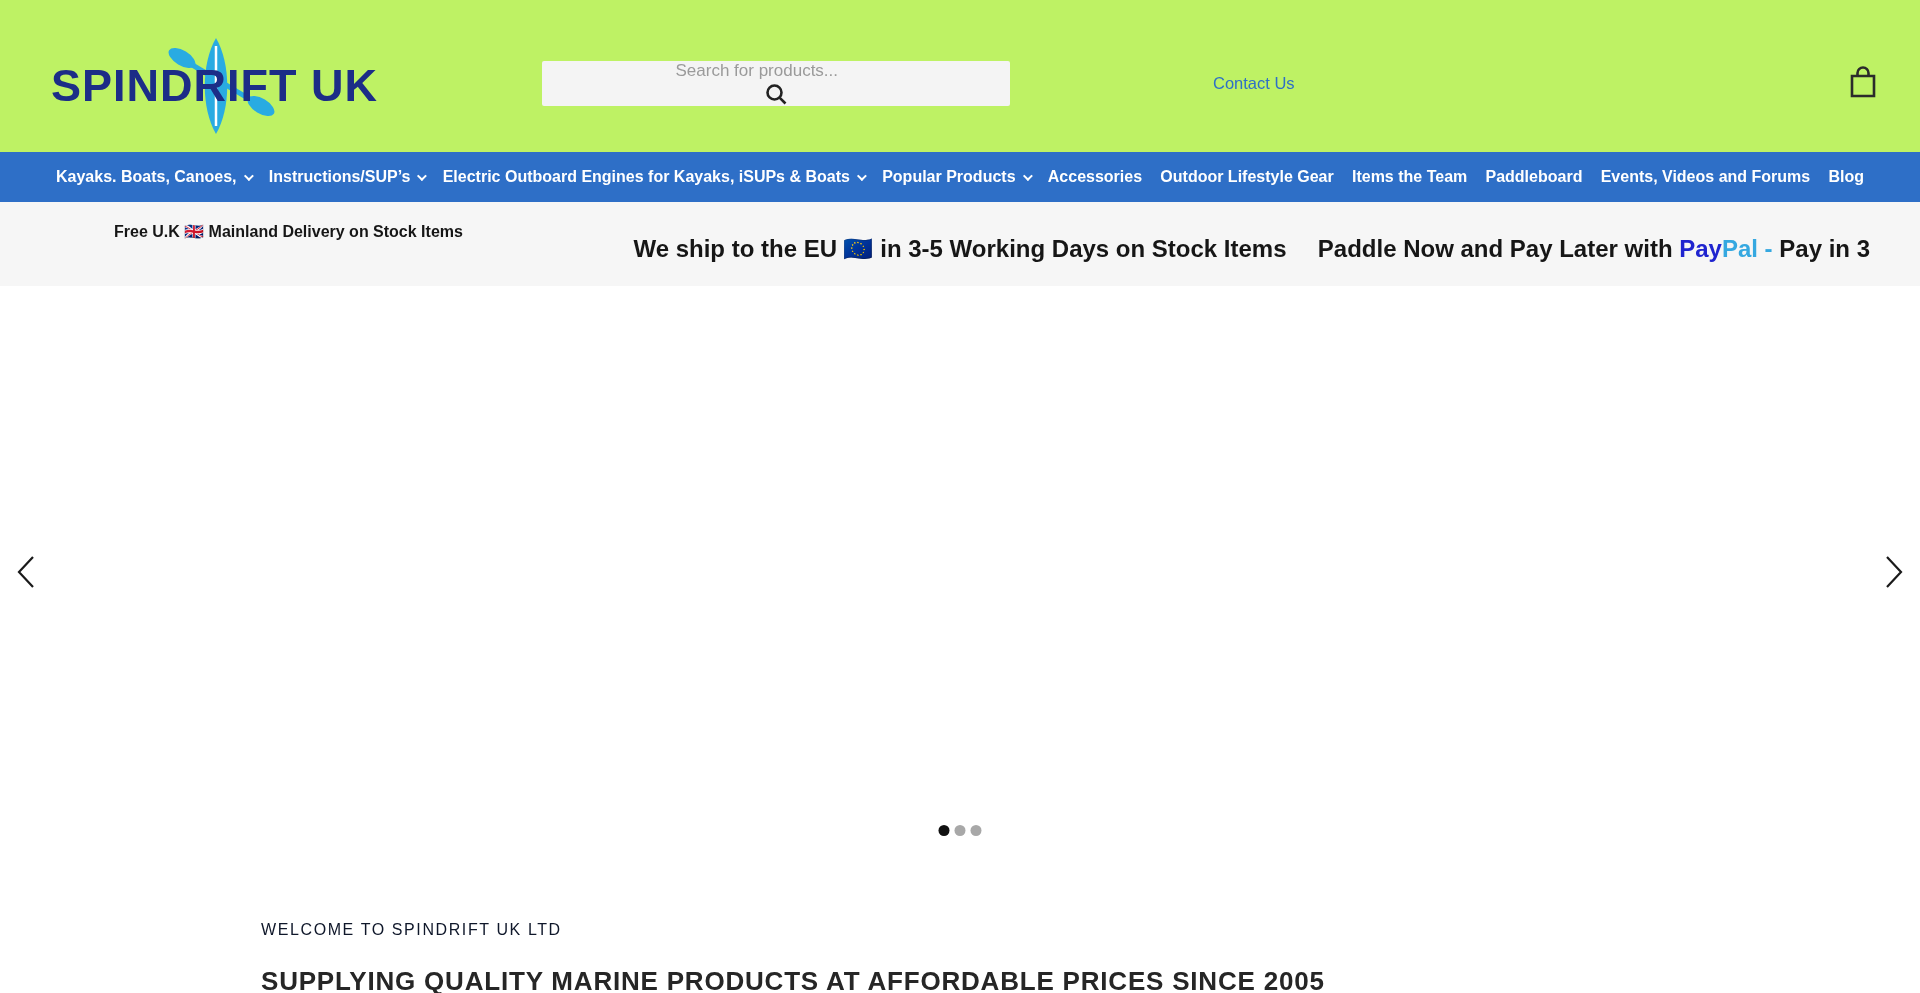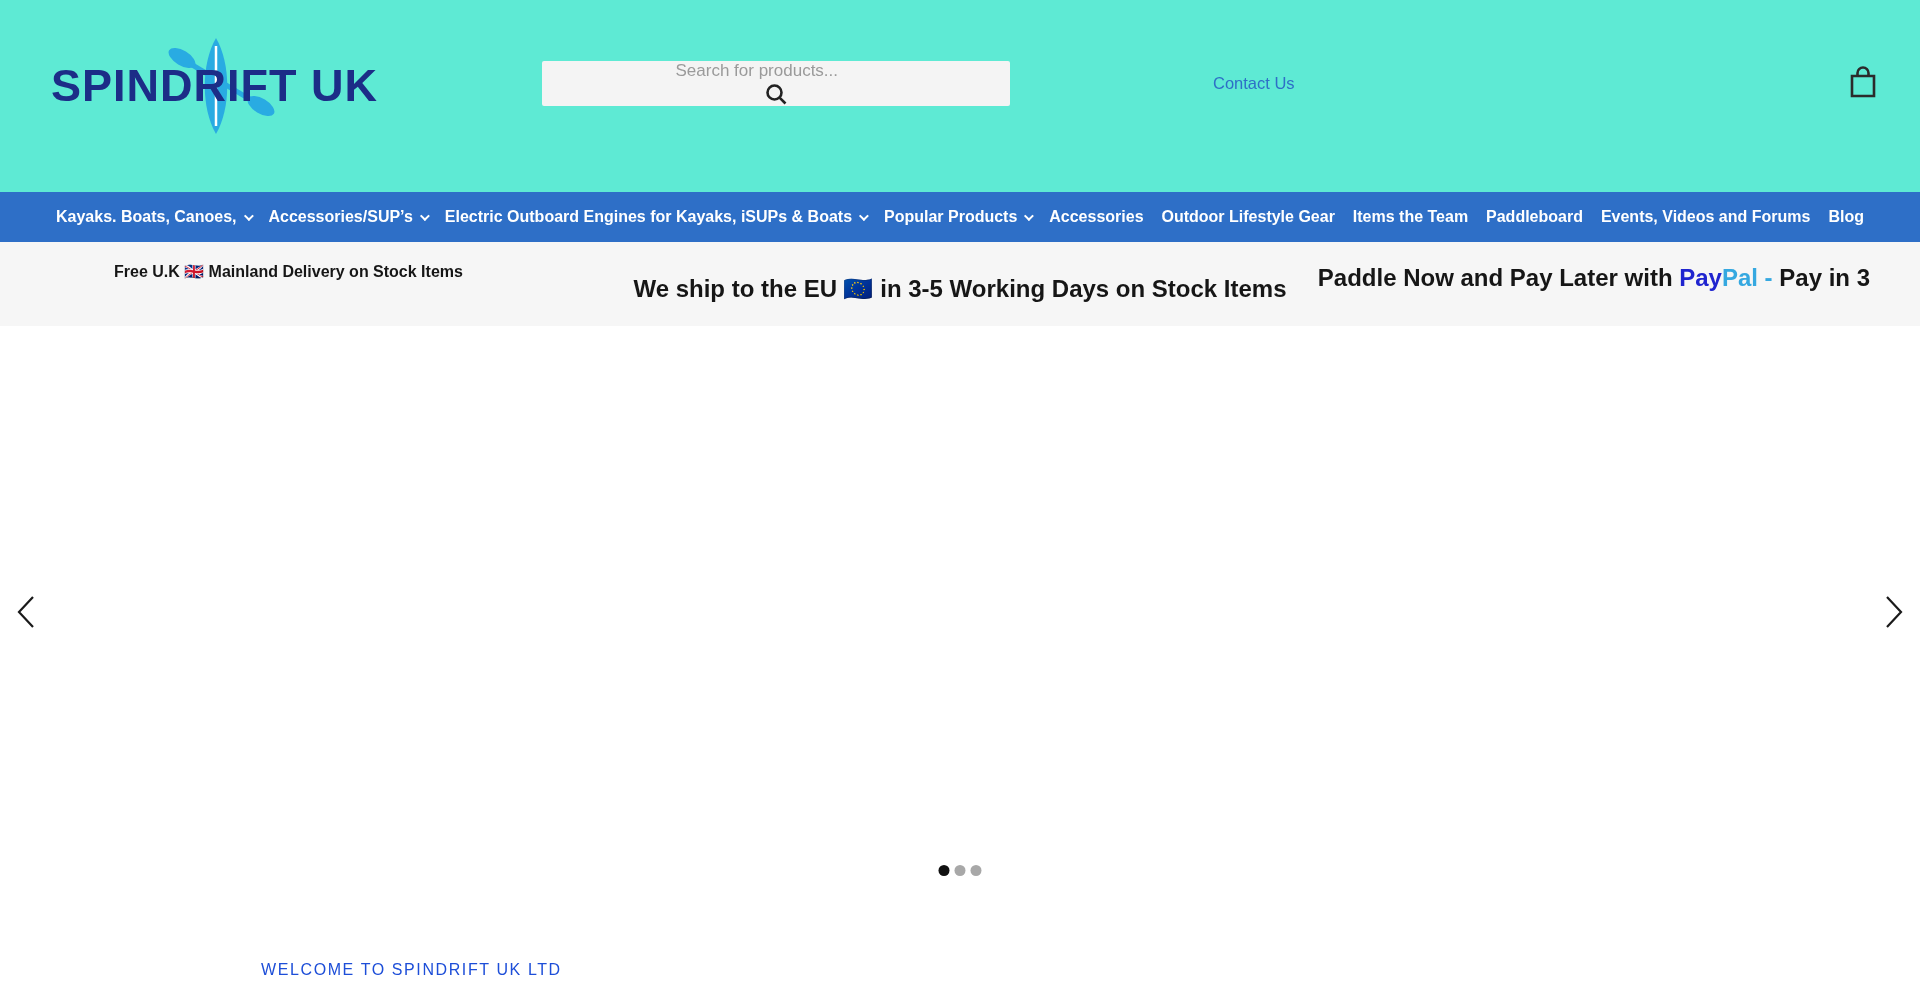--- a/index.html
+++ b/index.html
@@ -1,20 +1,20 @@
 <!DOCTYPE html>
 <html><head>
 <meta charset="utf-8">
 <style>
   * { margin:0; padding:0; box-sizing:border-box; }
   html,body { width:1920px; height:993px; overflow:hidden; background:#ffffff;
               font-family:"Liberation Sans", sans-serif; }
 
   
-  .header { position:relative; height:192px; background:#5eead4; }
+  .header { position:relative; height:152px; background:#bef264; }
 
   .logo { position:absolute; left:51px; top:36px; width:345px; height:100px; cursor:pointer; }
   .logo-art { position:absolute; left:115px; top:2px; width:150px; height:96px; z-index:0; }
   .logo-text { position:relative; z-index:1; font-size:45px; font-weight:800; letter-spacing:1px;
                color:#1c2d87; line-height:100px; white-space:nowrap; }
 
   .searchbar { position:absolute; left:542px; top:61px; width:468px; height:45px;
                background:#f4f4f4; border-radius:2px; display:flex; align-items:center;flex-direction:column; }
   .search-input { flex:1; height:100%; border:none; background:transparent; outline:none;
                   padding-left:20px; font-size:17px; color:#444;
@@ -35,38 +35,38 @@
   .nav-item { display:flex; align-items:center; gap:7px; color:#ffffff; font-size:16px;
               font-weight:700; cursor:pointer; white-space:nowrap; }
   .caret { width:7px; height:7px; border-right:2px solid #ffffff; border-bottom:2px solid #ffffff;
            transform:rotate(45deg) translateY(-2px); display:inline-block; }
 
   
   .promo { position:relative; height:84px; background:#f6f6f6; color:#161616; }
   .promo-left   { position:absolute; left:70px;  top:20px; font-size:16px; font-weight:700;margin-left:44px; }
   .promo-center { position:absolute; left:50%; transform:translateX(-50%); top:33px;
                   font-size:24px; font-weight:700;text-align:right; }
-  .promo-right  { position:absolute; right:50px; top:22px; font-size:24px; font-weight:700; }
+  .promo-right  { position:absolute; right:50px; top:33px; font-size:24px; font-weight:700; }
   .pp-dark  { color:#1f24cf; }
   .pp-light { color:#35a8e0; }
 
   
   .hero { position:relative; height:560px; background:#ffffff; }
   .hero-arrow { position:absolute; top:265px; width:44px; height:44px; border:none;
                 background:transparent; cursor:pointer; padding:0; }
   .hero-arrow.prev { left:4px; }
   .hero-arrow.next { right:4px; }
   .hero-dots { position:absolute; top:539px; left:50%; transform:translateX(-50%);
                display:flex; gap:5px; }
   .dot { width:11px; height:11px; border-radius:50%; background:#a8a8a8; cursor:pointer; }
   .dot.active { background:#111111; }
 
   
   .welcome { padding-left:261px; }
-  .welcome-eyebrow { margin-top:75px; font-size:16px; letter-spacing:1.6px; color:#1d4ed8; }
+  .welcome-eyebrow { margin-top:75px; font-size:16px; letter-spacing:1.6px; color:#0f172a; }
   .welcome-heading { margin-top:27px; font-size:26px; font-weight:700; letter-spacing:0.8px;
                      color:#262626; }
 </style>
 </head>
 <body>
 
 <div class="header">
 
   <div class="logo">
     <svg class="logo-art" viewBox="0 0 150 96" xmlns="http://www.w3.org/2000/svg">
@@ -98,21 +98,21 @@
     </svg>
   </button>
 </div>
 
 <nav class="nav">
   <div class="nav-item">
     <span>Kayaks. Boats, Canoes,</span>
     <span class="caret"></span>
   </div>
   <div class="nav-item">
-    <span>Accessories/SUP’s</span>
+    <span>Instructions/SUP’s</span>
     <span class="caret"></span>
   </div>
   <div class="nav-item">
     <span>Electric Outboard Engines for Kayaks, iSUPs &amp; Boats</span>
     <span class="caret"></span>
   </div>
   <div class="nav-item">
     <span>Popular Products</span>
     <span class="caret"></span>
   </div>

